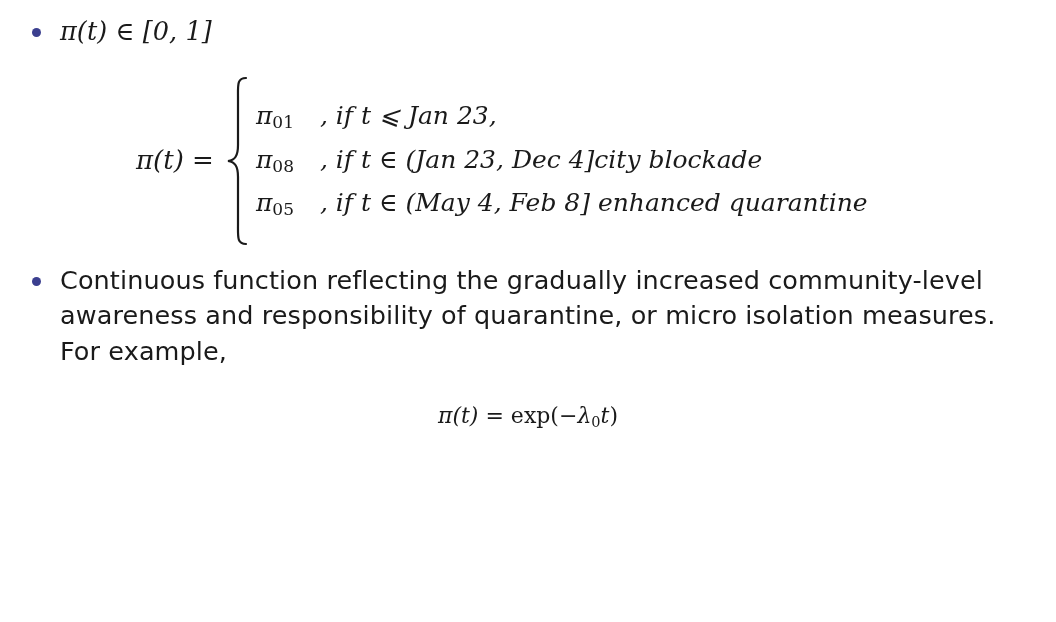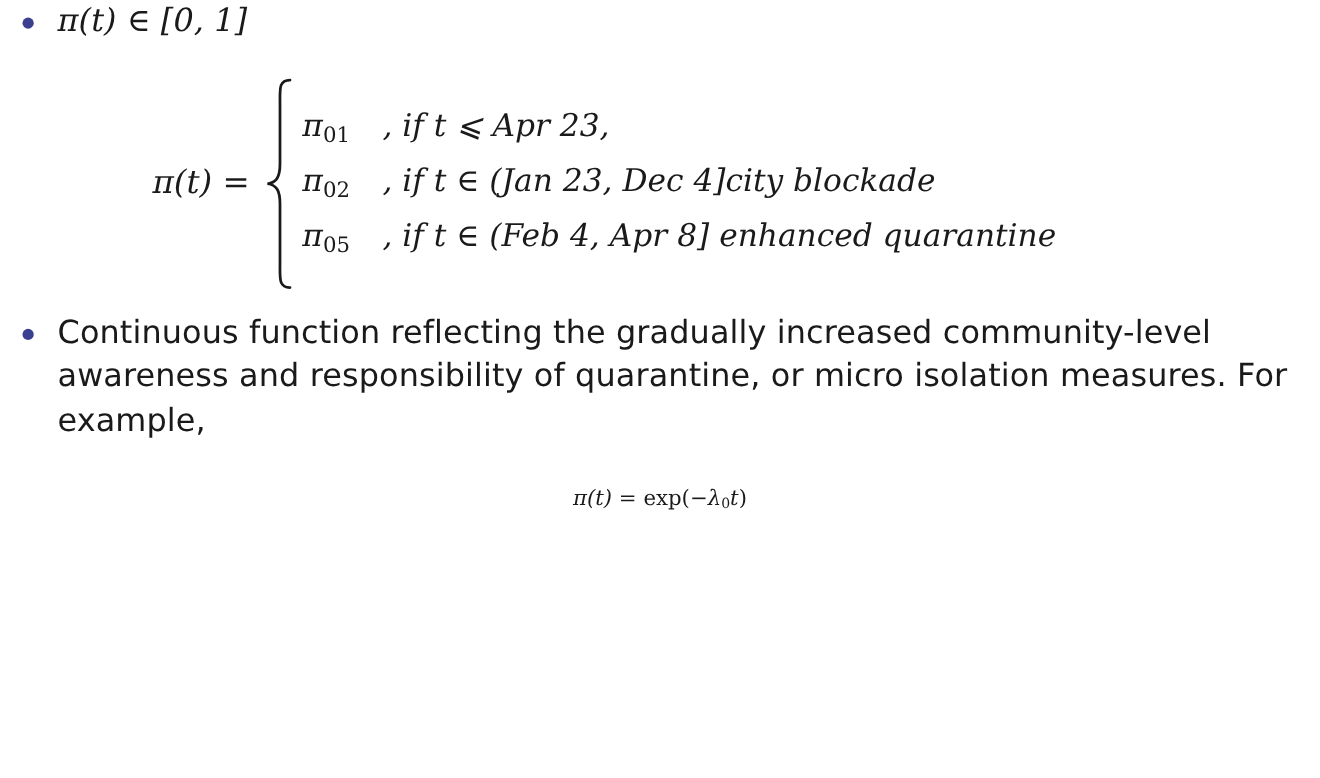--- a/index.html
+++ b/index.html
@@ -11,21 +11,21 @@
     height: 622px;
     background: #ffffff;
     font-family: "DejaVu Sans", sans-serif;
     color: #1a1a1a;
     overflow: hidden;
   }
   .slide {
     position: relative;
     width: 1056px;
     height: 622px;
-    padding: 0;
+    padding: 14px;
     box-sizing: border-box;
   }
   ul.bullets {
     list-style: none;
     margin: 0;
     padding: 0;
   }
   li.bullet {
     position: relative;
     padding-left: 46px;
@@ -101,21 +101,21 @@
   .case-val .sub {
     font-size: 0.68em;
     vertical-align: -0.25em;
     font-style: normal;
   }
   .case-cond { }
   
   .display-eq {
     margin-top: 34px;
     text-align: center;
-    font-size: 17px;
+    font-size: 22px;
     font-family: "DejaVu Serif", serif;
   }
   .display-eq .up { font-style: normal; }
   .sub-small {
     font-size: 0.66em;
     vertical-align: -0.25em;
   }
   .blk1 { margin-top: 14px; }
 </style>
 </head>
@@ -137,31 +137,31 @@
       <div class="lhs math">π(t) =</div>
       <div class="brace">
         <svg width="26" height="172" viewBox="0 0 26 172" aria-hidden="true">
           <path d="M22 3 C13 3, 14 10, 14 22 L14 70 C14 81, 11 85, 4 86 C11 87, 14 91, 14 102 L14 150 C14 162, 13 169, 22 169" fill="none" stroke="#1a1a1a" stroke-width="2.2" stroke-linecap="round"></path>
         </svg>
       </div>
       <div class="cases">
 
         <div class="case-row">
           <div class="case-cell case-val"><span>π</span><span class="sub">01</span></div>
-          <div class="case-cell case-cond math">, if t ⩽ Apr 23,</div>
+          <div class="case-cell case-cond math">, if t ⩽ Jan 23,</div>
         </div>
 
         <div class="case-row">
-          <div class="case-cell case-val"><span>π</span><span class="sub">02</span></div>
+          <div class="case-cell case-val"><span>π</span><span class="sub">08</span></div>
           <div class="case-cell case-cond math">, if t ∈ (Jan 23, Dec 4]city blockade</div>
         </div>
 
         <div class="case-row">
           <div class="case-cell case-val"><span>π</span><span class="sub">05</span></div>
-          <div class="case-cell case-cond math">, if t ∈ (Feb 4, Apr 8] enhanced quarantine</div>
+          <div class="case-cell case-cond math">, if t ∈ (May 4, Feb 8] enhanced quarantine</div>
         </div>
 
 
       </div>
     </div>
   </div>
 
   <ul class="bullets">
     <li class="bullet">
       <span class="dot"></span>

